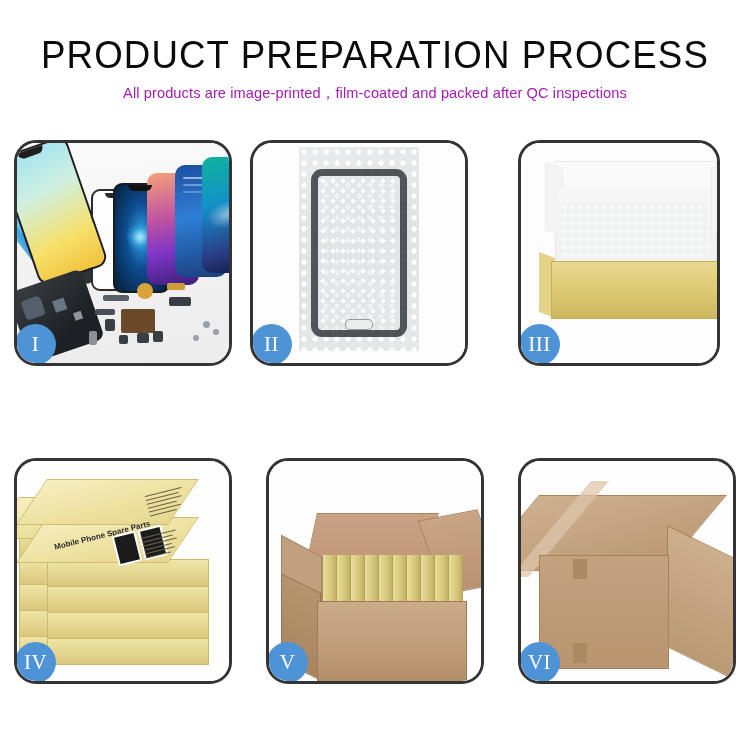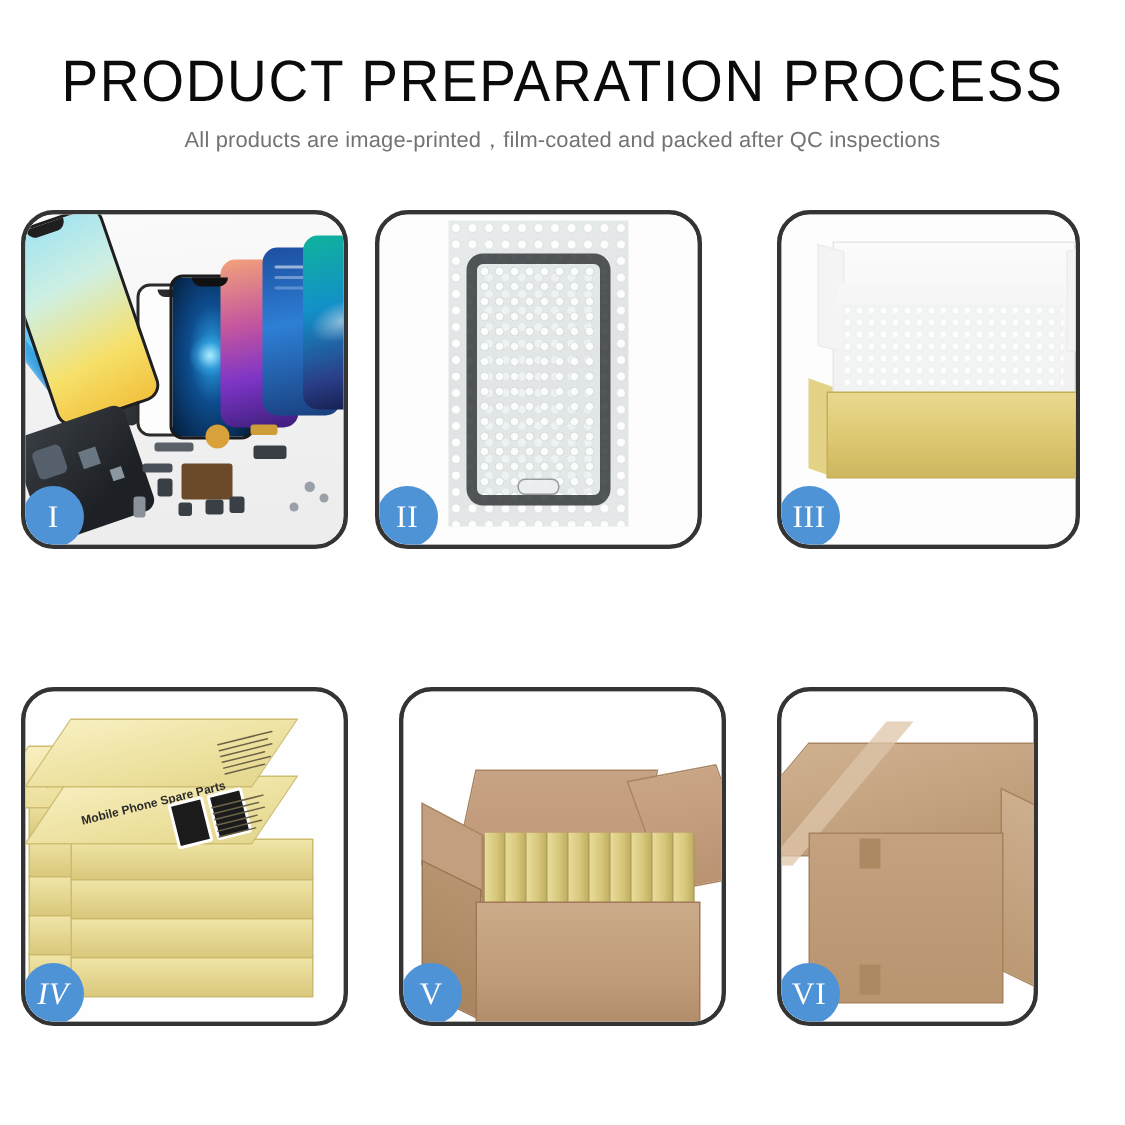--- a/index.html
+++ b/index.html
@@ -26,21 +26,21 @@
     color:#0b0b0b;
     transform:scaleX(0.94);
     white-space:nowrap;
   }
   .subtitle{
     position:absolute;left:0;top:84px;width:750px;
     font-family:"Liberation Sans", sans-serif;
     font-size:14.6px;
     font-weight:400;
     letter-spacing:0.1px;
-    color:#737373;
+    color:#a21caf;
     white-space:nowrap;
   }
 
   
   .grid{position:absolute;left:0;top:0;width:750px;height:750px;}
   .panel{
     position:absolute;
     border:3px solid #343434;
     border-radius:22px;
     background:#ffffff;
@@ -354,21 +354,21 @@
           <div class="slines" style="left:96px;top:46px;width:40px;transform:rotate(-14deg);">
             <i style="width:36px;"></i>
               <i style="width:32px;"></i>
               <i style="width:35px;"></i>
             <i style="width:29px;"></i>
               <i style="width:31px;"></i>
               <i style="width:26px;"></i>
           </div>
         </div>
       </div>
-      <div class="badge" style="left:-2px;bottom:-2px;font-style:italic;">IV</div>
+      <div class="badge" style="left:-2px;bottom:-2px;">IV</div>
     </div>
 
     <div class="panel" style="left:266px;top:458px;width:218px;height:226px;">
       <div class="photo">
         <div class="p5bg"></div>
         <div class="c5-flapback"></div>
         <div class="c5-flapright"></div>
         <div class="c5-flapleft"></div>
         <div class="c5-inner"></div>
         <div class="c5-goods">
@@ -382,21 +382,21 @@
             <i style="left:98px;"></i>
             <i style="left:112px;"></i>
           <i style="left:126px;"></i>
         </div>
         <div class="c5-side"></div>
         <div class="c5-front"></div>
       </div>
       <div class="badge" style="left:-2px;bottom:-2px;">V</div>
     </div>
 
-    <div class="panel" style="left:518px;top:458px;width:174px;height:226px;padding-left:24px;">
+    <div class="panel" style="left:518px;top:458px;width:218px;height:226px;padding-left:24px;">
       <div class="photo">
         <div class="p6bg"></div>
         <div class="c6-top"></div>
         <div class="c6-tape"></div>
         <div class="c6-right"></div>
         <div class="c6-front"></div>
         <i class="c6-nick" style="left:52px;top:98px;"></i>
         <i class="c6-nick" style="left:52px;top:182px;"></i>
       </div>
       <div class="badge" style="left:-2px;bottom:-2px;">VI</div>

